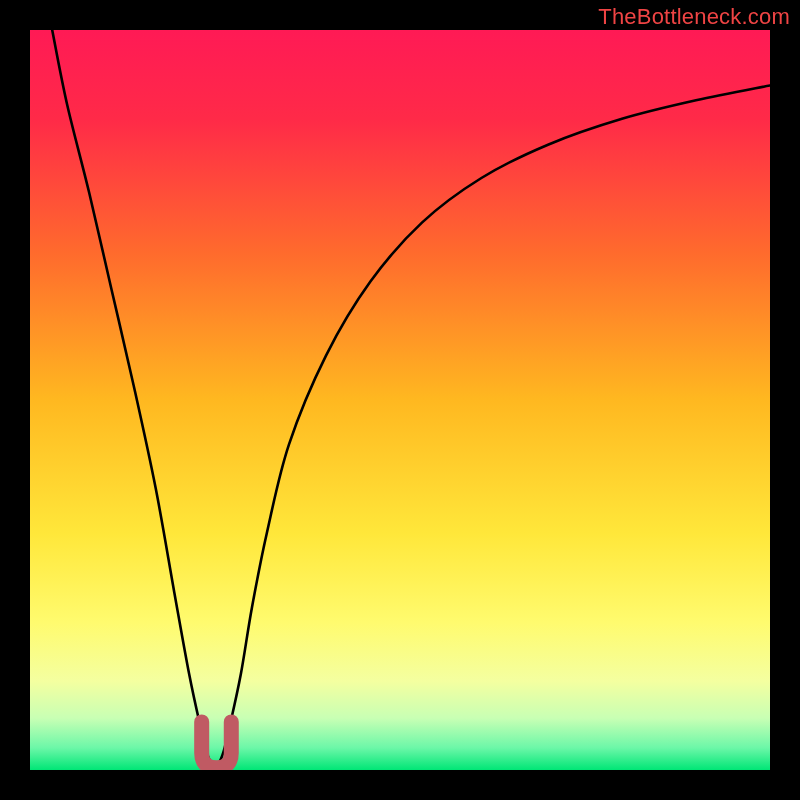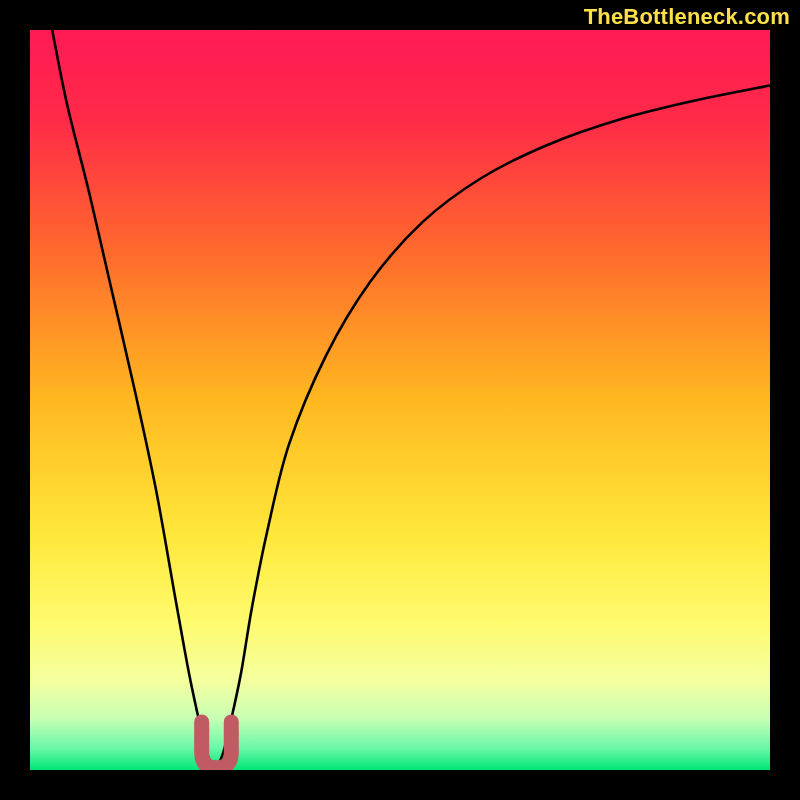--- a/index.html
+++ b/index.html
@@ -23,23 +23,23 @@
     position: absolute;
     left: 30px;
     top: 30px;
     width: 740px;
     height: 740px;
   }
   .watermark {
     position: absolute;
     top: 4px;
     right: 10px;
-    color: #fde047;
+    color: #ef4444;
     font-size: 22px;
-    font-weight: 700;
+    font-weight: 400;
     letter-spacing: 0.2px;
     user-select: none;
   }
   svg {
     display: block;
   }
 </style>
 </head>
 <body>
 

